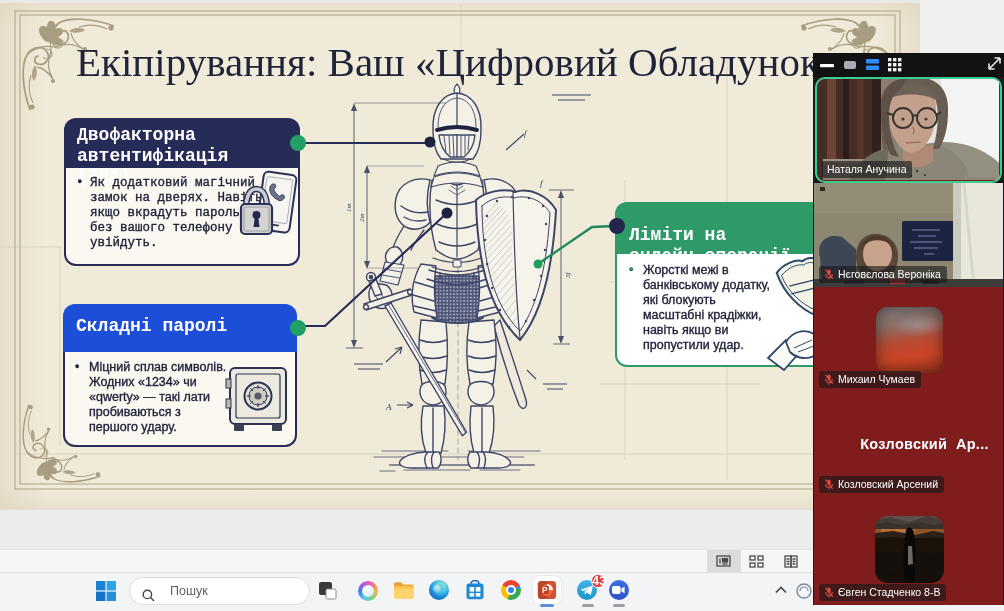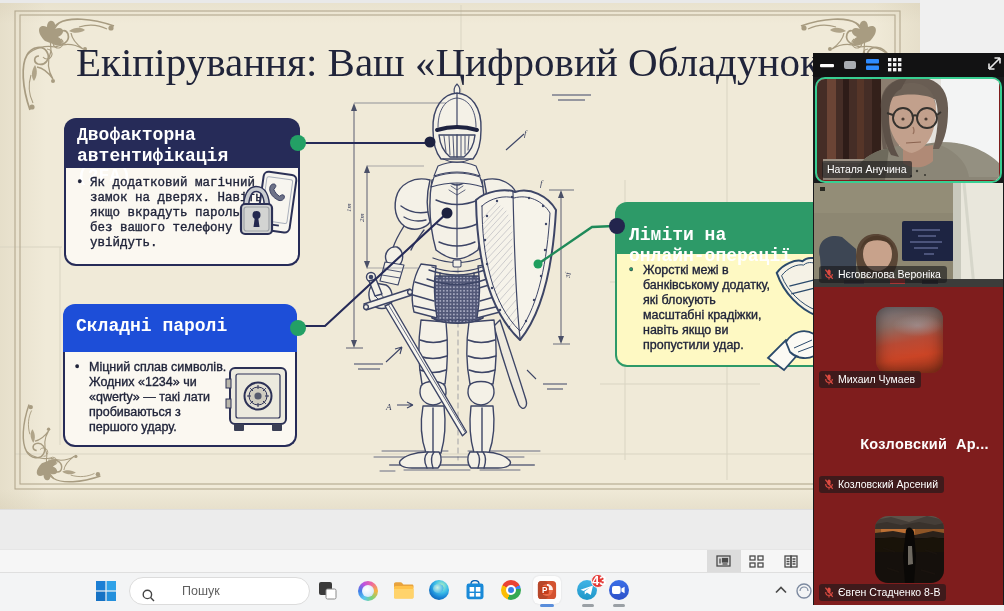--- a/index.html
+++ b/index.html
@@ -21,21 +21,21 @@
 .cbox .hd { font-family:Liberation Mono, monospace; font-weight:bold; color:#fff; border-radius:12px 12px 0 0; }
 .cbox .bd { font-size:12.5px; color:#20243a; line-height:15.1px; -webkit-text-stroke:0.35px #20243a; }
 #box1 { left:64px; top:118px; width:236px; height:148px; }
 #box1 .hd { background:#262b58; height:50px; padding:7px 12px 0 13px; font-size:18px; line-height:20.5px; }
 #box1 .bd { background:#fbf8f1; border:2px solid #262b58; border-top:none; border-radius:0 0 12px 12px; height:98px; padding:8px 8px 0 10px;font-family:Liberation Mono, monospace; }
 #box2 { left:63px; top:304px; width:234px; height:143px; }
 #box2 .hd { background:#1d4ed8; height:48px; padding:12px 12px 0 13px; font-size:18px; line-height:21px; }
 #box2 .bd { background:#fbf8f1; border:2px solid #262b58; border-top:none; border-radius:0 0 12px 12px; height:95px; padding:8px 8px 16px 10px; }
 #box3 { left:615px; top:202px; width:245px; height:163px; }
 #box3 .hd { background:#2d9a68; height:52px; padding:23px 12px 0 14px; font-size:18px; line-height:21px; }
-#box3 .bd { background:#fef9c3; border:2px solid #2d9a68; border-top:none; border-radius:0 0 12px 12px; height:113px; padding:9px 8px 0 12px; }
+#box3 .bd { background:#ffffff; border:2px solid #2d9a68; border-top:none; border-radius:0 0 12px 12px; height:113px; padding:9px 8px 0 12px; }
 .bullet { display:inline-block; vertical-align:top; width:14px; }
 .btxt { display:inline-block; vertical-align:top; }
 
 
 #zpanel { left:813px; top:53px; width:191px; height:552px; background:#191a1c; z-index:10; }
 #zbar { position:absolute; left:0; top:0; width:191px; height:24px; background:#121213; }
 .tile { position:absolute; left:1px; width:189px; overflow:hidden; background:#7f1d1d; }
 .nlabel { position:absolute; left:5px; bottom:4px; background:rgba(24,24,26,0.62); color:#fff; font-size:10.5px; padding:2px 6px 3px 5px; border-radius:3px; white-space:nowrap; display:flex; align-items:center; gap:4px; }
 
 
@@ -483,21 +483,21 @@
   <g stroke="#4a4a4a" stroke-width="1.3" fill="none">
     <rect x="83" y="6" width="6" height="11"></rect>
       <rect x="89" y="6" width="6" height="11"></rect>
     <path d="M84.5,9 L87.5,9 M84.5,11.5 L87.5,11.5 M84.5,14 L87.5,14 M90.5,9 L93.5,9 M90.5,11.5 L93.5,11.5 M90.5,14 L93.5,14"></path>
   </g>
 </svg>
 
 <div id="search" class="abs"><span style="position:absolute;left:12px;top:7px;width:13px;height:13px;"><svg width="13" height="13" viewBox="0 0 13 13" fill="none">
         <circle cx="5.4" cy="5.4" r="4.2" stroke="#444" stroke-width="1.4"></circle>
         <path d="M8.6,8.6 L12,12" stroke="#444" stroke-width="1.4"></path>
-      </svg></span><span style="margin-left:52px">Пошук</span></div>
+      </svg></span><span style="margin-left:40px">Пошук</span></div>
 
 <svg class="abs" style="left:96px;top:581px;z-index:2" width="20" height="20" viewBox="0 0 20 20">
   <rect x="0" y="0" width="9.4" height="9.4" fill="#1c7fd4"></rect>
   <rect x="10.6" y="0" width="9.4" height="9.4" fill="#30a2e8"></rect>
   <rect x="0" y="10.6" width="9.4" height="9.4" fill="#1672c4"></rect>
   <rect x="10.6" y="10.6" width="9.4" height="9.4" fill="#2490dc"></rect>
 </svg>
 
 <svg class="abs" style="left:318px;top:581px;z-index:2" width="20" height="19" viewBox="0 0 20 19">
   <rect x="1" y="1" width="13" height="13" rx="2" fill="#3a3a3a"></rect>

